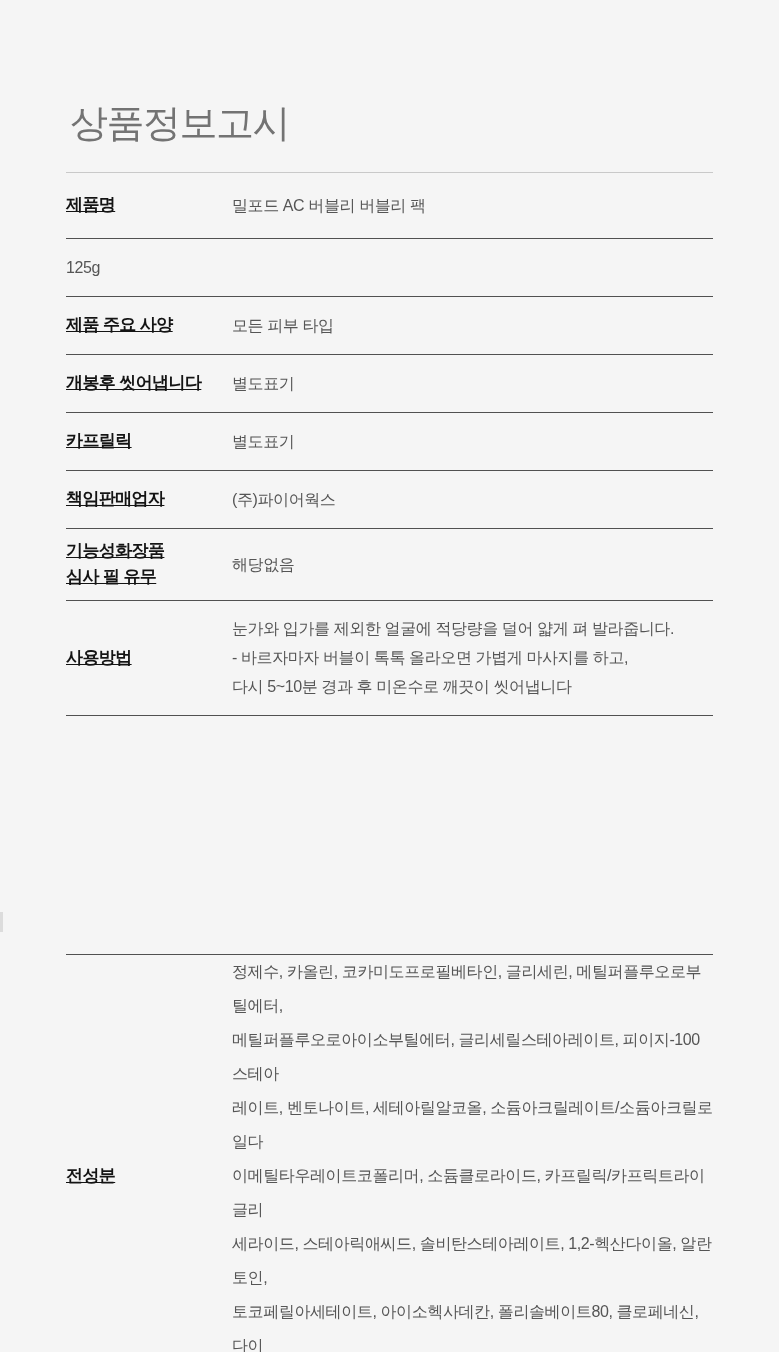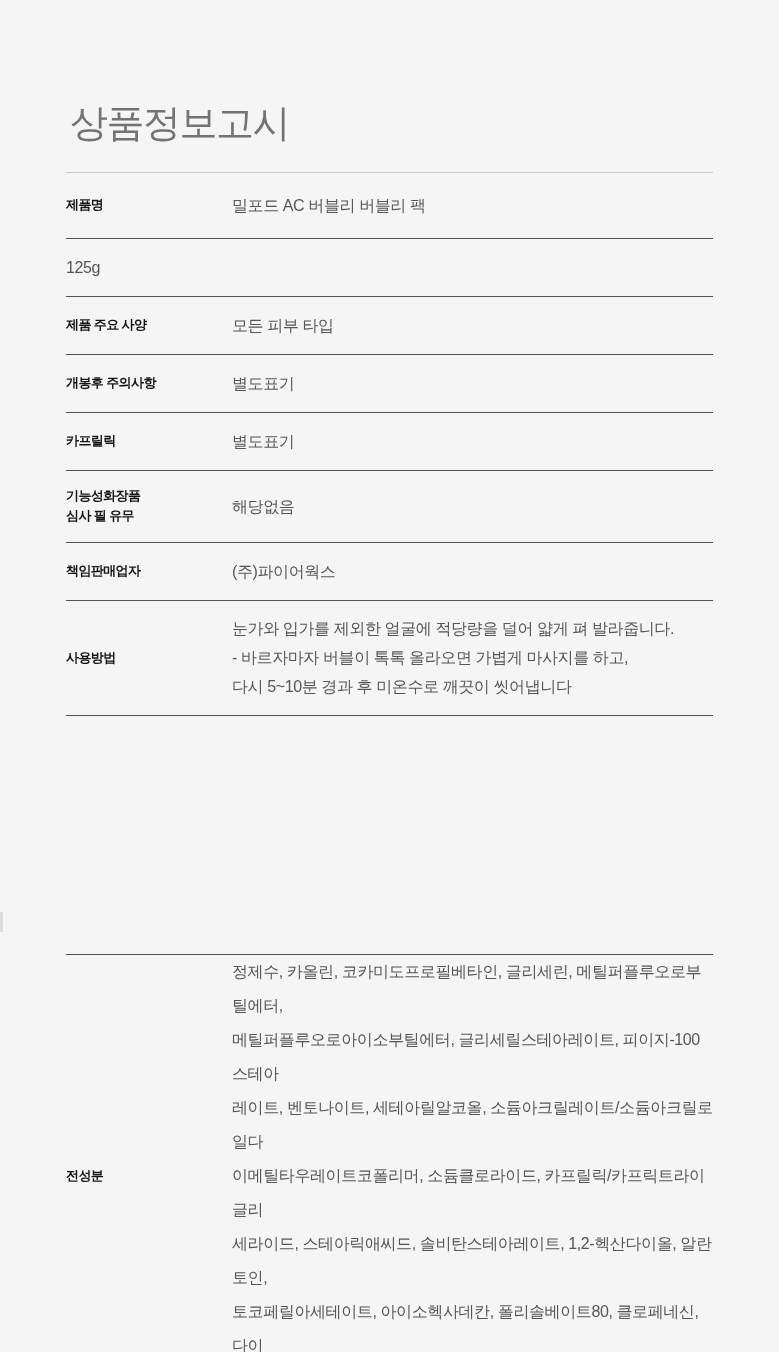--- a/index.html
+++ b/index.html
@@ -40,26 +40,27 @@
   }
   .row-first   { min-height: 66px; }
   .row-s       { min-height: 58px; }
   .row-m       { min-height: 72px; }
   .row-usage   { min-height: 115px; }
   .row-caution { min-height: 239px; }
   .row-ingred  { min-height: 274px; }
   .cell-label {
     width: 166px;
     flex: 0 0 166px;
-    font-size: 13px;
+    font-size: 17px;
     font-weight: 700;
     letter-spacing: -0.6px;
     line-height: 1.55;
     color: #141414;
     white-space: pre-line;
+    text-decoration: underline;
   }
   .cell-value {
     flex: 1 1 auto;
     font-size: 16px;
     font-weight: 400;
     letter-spacing: -0.4px;
     line-height: 29px;
     color: #555555;
     white-space: pre-line;
   }
@@ -92,38 +93,38 @@
     <div class="row row-s">
       <div class="cell-value">125g</div>
     </div>
 
     <div class="row row-s">
       <div class="cell-label">제품 주요 사양</div>
       <div class="cell-value">모든 피부 타입</div>
     </div>
 
     <div class="row row-s">
-      <div class="cell-label">개봉후 주의사항</div>
+      <div class="cell-label">개봉후 씻어냅니다</div>
       <div class="cell-value">별도표기</div>
     </div>
 
     <div class="row row-s">
       <div class="cell-label">카프릴릭</div>
       <div class="cell-value">별도표기</div>
     </div>
 
+    <div class="row row-s">
+      <div class="cell-label">책임판매업자</div>
+      <div class="cell-value">(주)파이어웍스</div>
+    </div>
+
     <div class="row row-m">
       <div class="cell-label">기능성화장품
 심사 필 유무</div>
       <div class="cell-value">해당없음</div>
-    </div>
-
-    <div class="row row-s">
-      <div class="cell-label">책임판매업자</div>
-      <div class="cell-value">(주)파이어웍스</div>
     </div>
 
     <div class="row row-usage">
       <div class="cell-label">사용방법</div>
       <div class="cell-value">눈가와 입가를 제외한 얼굴에 적당량을 덜어 얇게 펴 발라줍니다.
 - 바르자마자 버블이 톡톡 올라오면 가볍게 마사지를 하고,
 다시 5~10분 경과 후 미온수로 깨끗이 씻어냅니다</div>
     </div>
 
     <div class="row row-caution">

